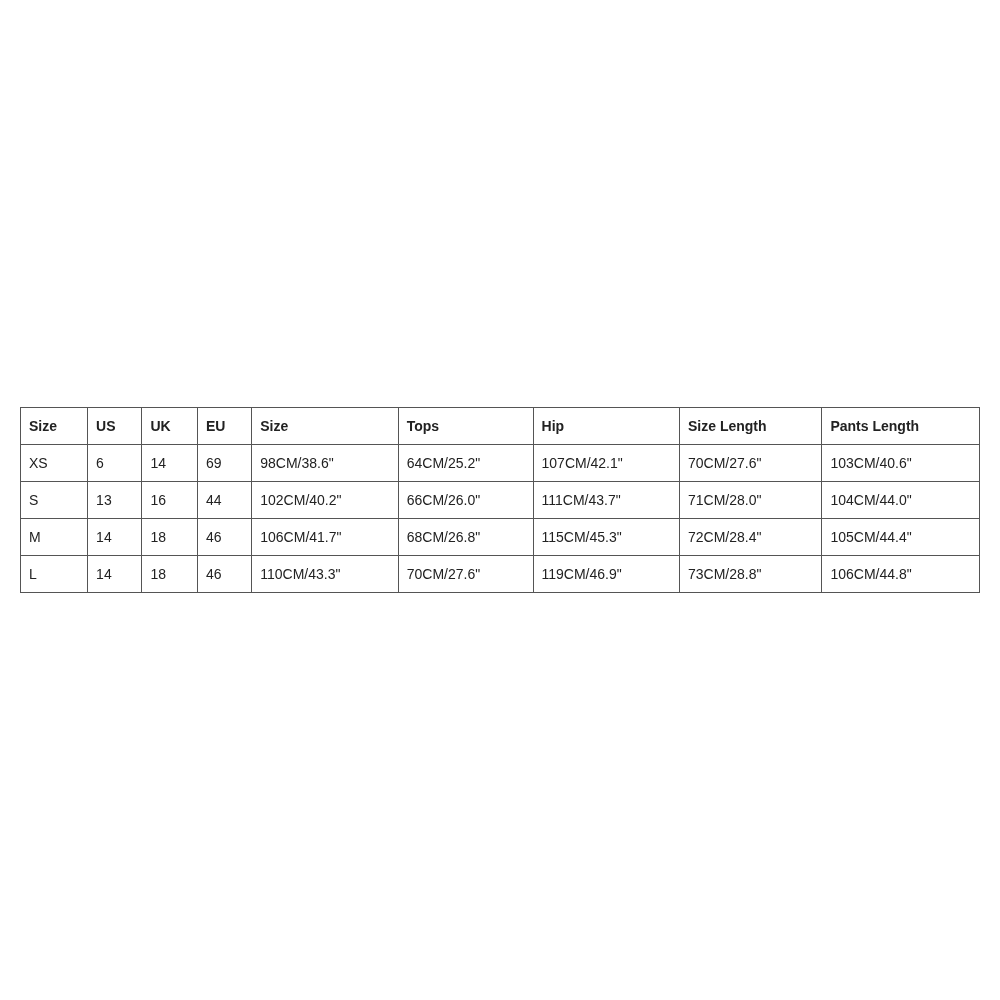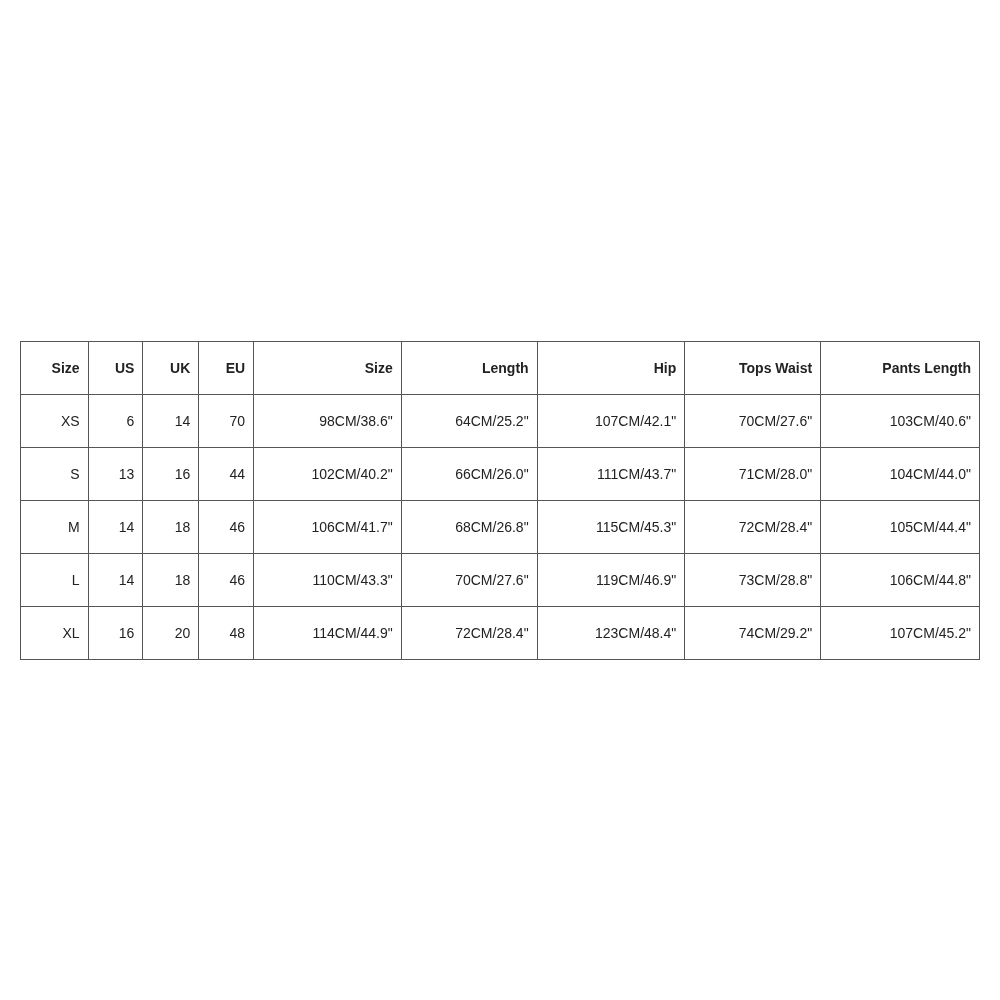--- a/index.html
+++ b/index.html
@@ -25,22 +25,22 @@
 
     table {
       width: 100%;
       border-collapse: collapse;
       font-size: 14px;
       color: #222222;
     }
 
     th, td {
       border: 1px solid #555555;
-      padding: 18px 8px;
-      text-align: right;
+      padding: 10px 8px;
+      text-align: left;
       vertical-align: middle;
     }
 
     th {
       font-weight: bold;
       background-color: #ffffff;
     }
 
     td {
       background-color: #ffffff;
@@ -55,32 +55,32 @@
 
 <div class="table-container">
   <table>
     <thead>
       <tr>
         <th>Size</th>
         <th>US</th>
         <th>UK</th>
         <th>EU</th>
         <th>Size</th>
-        <th>Length</th>
+        <th>Tops</th>
         <th>Hip</th>
-        <th>Tops Waist</th>
+        <th>Size Length</th>
         <th>Pants Length</th>
       </tr>
     </thead>
     <tbody id="table-body">
     <tr>
           <td>XS</td>
           <td>6</td>
           <td>14</td>
-          <td>70</td>
+          <td>69</td>
           <td>98CM/38.6"</td>
           <td>64CM/25.2"</td>
           <td>107CM/42.1"</td>
           <td>70CM/27.6"</td>
           <td>103CM/40.6"</td>
         </tr>
         <tr>
           <td>S</td>
           <td>13</td>
           <td>16</td>
@@ -106,26 +106,15 @@
           <td>L</td>
           <td>14</td>
           <td>18</td>
           <td>46</td>
           <td>110CM/43.3"</td>
           <td>70CM/27.6"</td>
           <td>119CM/46.9"</td>
           <td>73CM/28.8"</td>
           <td>106CM/44.8"</td>
         </tr>
-        <tr>
-          <td>XL</td>
-          <td>16</td>
-          <td>20</td>
-          <td>48</td>
-          <td>114CM/44.9"</td>
-          <td>72CM/28.4"</td>
-          <td>123CM/48.4"</td>
-          <td>74CM/29.2"</td>
-          <td>107CM/45.2"</td>
-        </tr>
       </tbody>
   </table>
 </div>
 
 </body></html>

